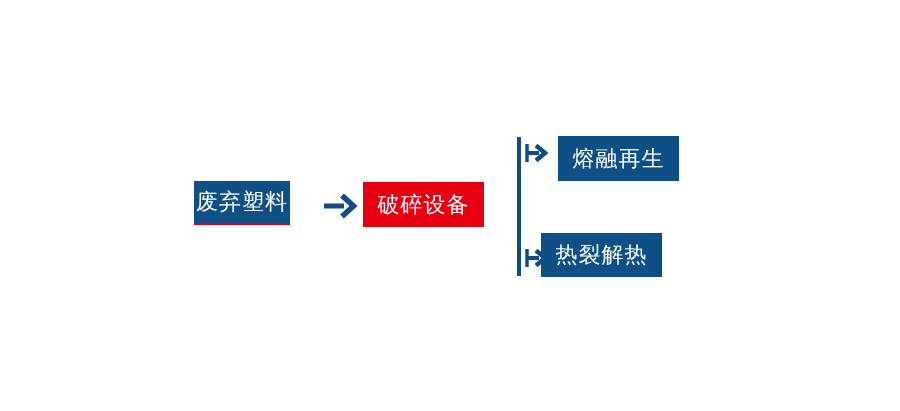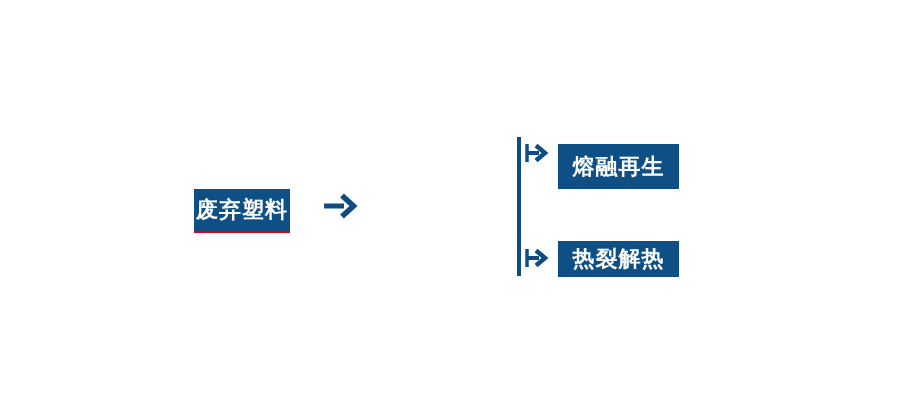--- a/index.html
+++ b/index.html
@@ -15,45 +15,44 @@
     overflow: hidden;
     font-family: "Liberation Sans", sans-serif;
   }
   .node {
     position: absolute;
     display: flex;
     align-items: center;
     justify-content: center;
     color: #fdfdfd;
     font-size: 22px;
-    font-weight: 700;
+    font-weight: 400;
     letter-spacing: 1px;
     white-space: nowrap;
     box-sizing: content-box;
-    margin-top: 8px;
   }
   .node-blue { background: #0e5086; }
   .node-red  { background: #e60012; }
 
   #node-waste {
     left: 194px; top: 181px;
     width: 96px; height: 42px;
     border-bottom: 2px solid #e60012;
   }
   #node-crusher {
     left: 363px; top: 182px;
     width: 121px; height: 45px;
   }
   #node-melt {
     left: 558px; top: 136px;
     width: 121px; height: 45px;
   }
   #node-pyrolysis {
-    left: 558px; top: 233px;
-    width: 121px; height: 36px;
+    left: 541px; top: 233px;
+    width: 121px; height: 44px;
   }
 
   .connector-svg {
     position: absolute;
     display: block;
   }
   #arrow-main {
     left: 320px; top: 192px;
     width: 38px; height: 28px;
   }
@@ -69,20 +68,23 @@
 
   <div class="node node-blue" id="node-waste">
     <span>废弃塑料</span>
   </div>
 
   <svg class="connector-svg" id="arrow-main" viewBox="0 0 38 28">
     <line x1="4" y1="14" x2="24" y2="14" stroke="#0f4c81" stroke-width="5"></line>
     <polyline points="22,3.5 33.5,14 22,24.5" fill="none" stroke="#0f4c81" stroke-width="5.5"></polyline>
   </svg>
 
+  <div class="node node-red" id="node-crusher">
+    <span>破碎设备</span>
+  </div>
 
   <svg class="connector-svg" id="branch-connector" viewBox="0 0 48 158">
 
     <line x1="14" y1="9" x2="14" y2="148" stroke="#0f4c81" stroke-width="4"></line>
 
     <g>
       <line x1="22" y1="16" x2="22" y2="34" stroke="#0f4c81" stroke-width="3.5"></line>
       <line x1="22" y1="25" x2="34" y2="25" stroke="#0f4c81" stroke-width="4"></line>
       <polyline points="31,17.5 40,25 31,32.5" fill="none" stroke="#0f4c81" stroke-width="4.5"></polyline>
     </g>

